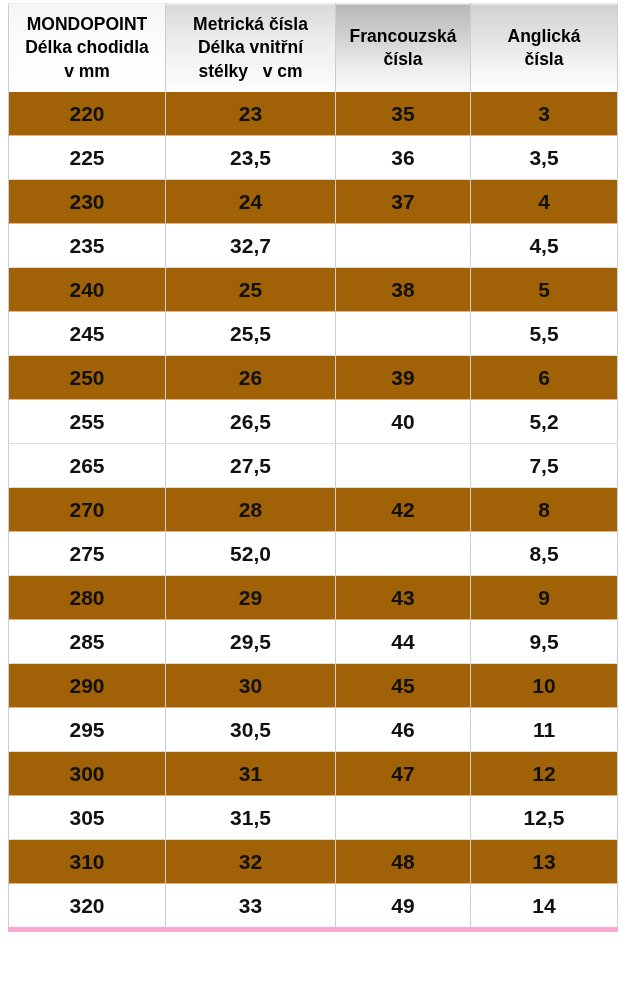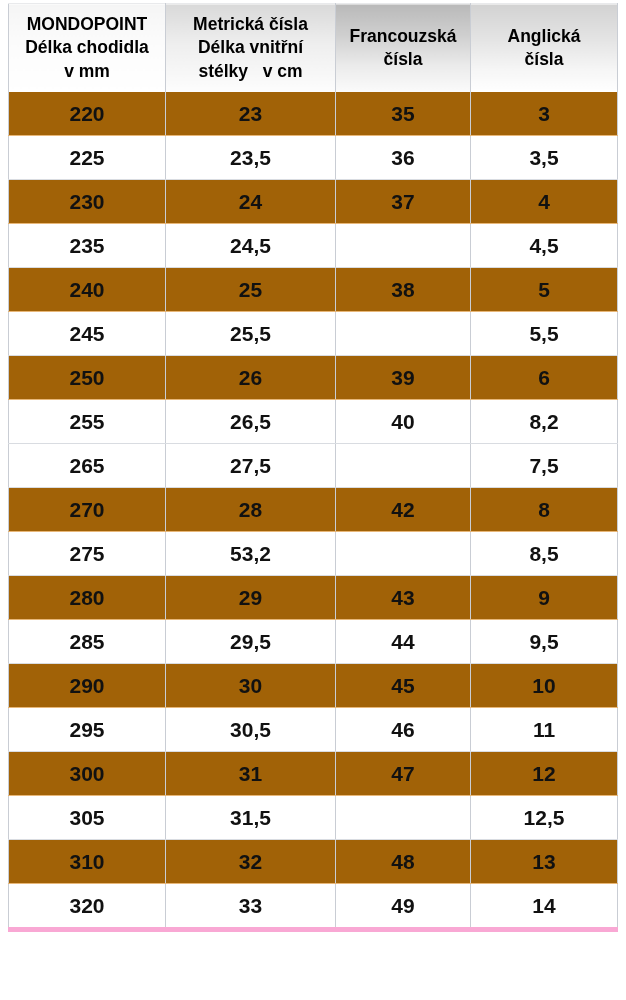--- a/index.html
+++ b/index.html
@@ -124,21 +124,21 @@
           <td>3,5</td>
         </tr>
         <tr class="odd">
           <td>230</td>
           <td>24</td>
           <td>37</td>
           <td>4</td>
         </tr>
         <tr class="even">
           <td>235</td>
-          <td>24,5</td>
+          <td>32,7</td>
           <td class="empty"></td>
           <td>4,5</td>
         </tr>
         <tr class="odd">
           <td>240</td>
           <td>25</td>
           <td>38</td>
           <td>5</td>
         </tr>
         <tr class="even">
@@ -150,37 +150,37 @@
         <tr class="odd">
           <td>250</td>
           <td>26</td>
           <td>39</td>
           <td>6</td>
         </tr>
         <tr class="even">
           <td>255</td>
           <td>26,5</td>
           <td>40</td>
-          <td>8,2</td>
+          <td>5,2</td>
         </tr>
         <tr class="even">
           <td>265</td>
           <td>27,5</td>
           <td class="empty"></td>
           <td>7,5</td>
         </tr>
         <tr class="odd">
           <td>270</td>
           <td>28</td>
           <td>42</td>
           <td>8</td>
         </tr>
         <tr class="even">
           <td>275</td>
-          <td>53,2</td>
+          <td>52,0</td>
           <td class="empty"></td>
           <td>8,5</td>
         </tr>
         <tr class="odd">
           <td>280</td>
           <td>29</td>
           <td>43</td>
           <td>9</td>
         </tr>
         <tr class="even">

